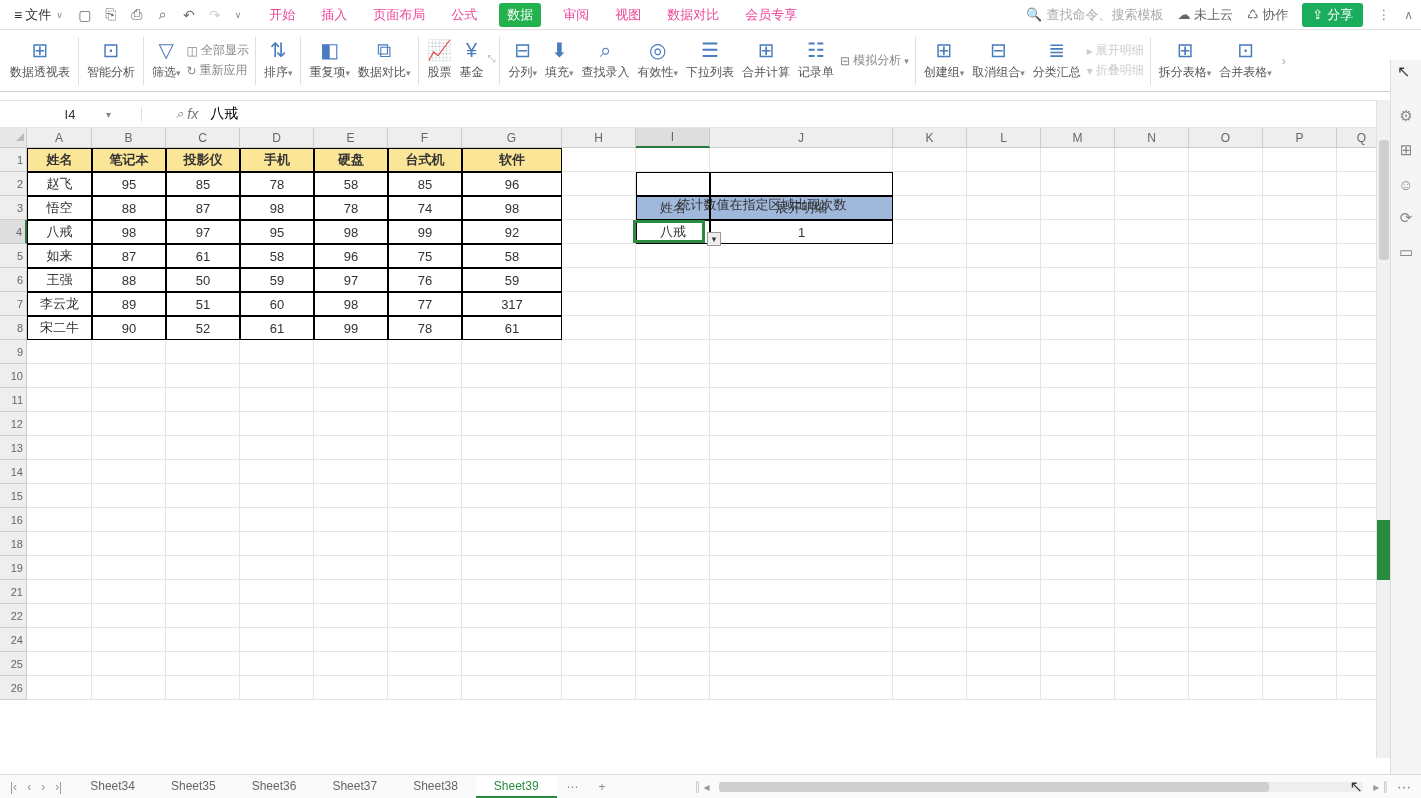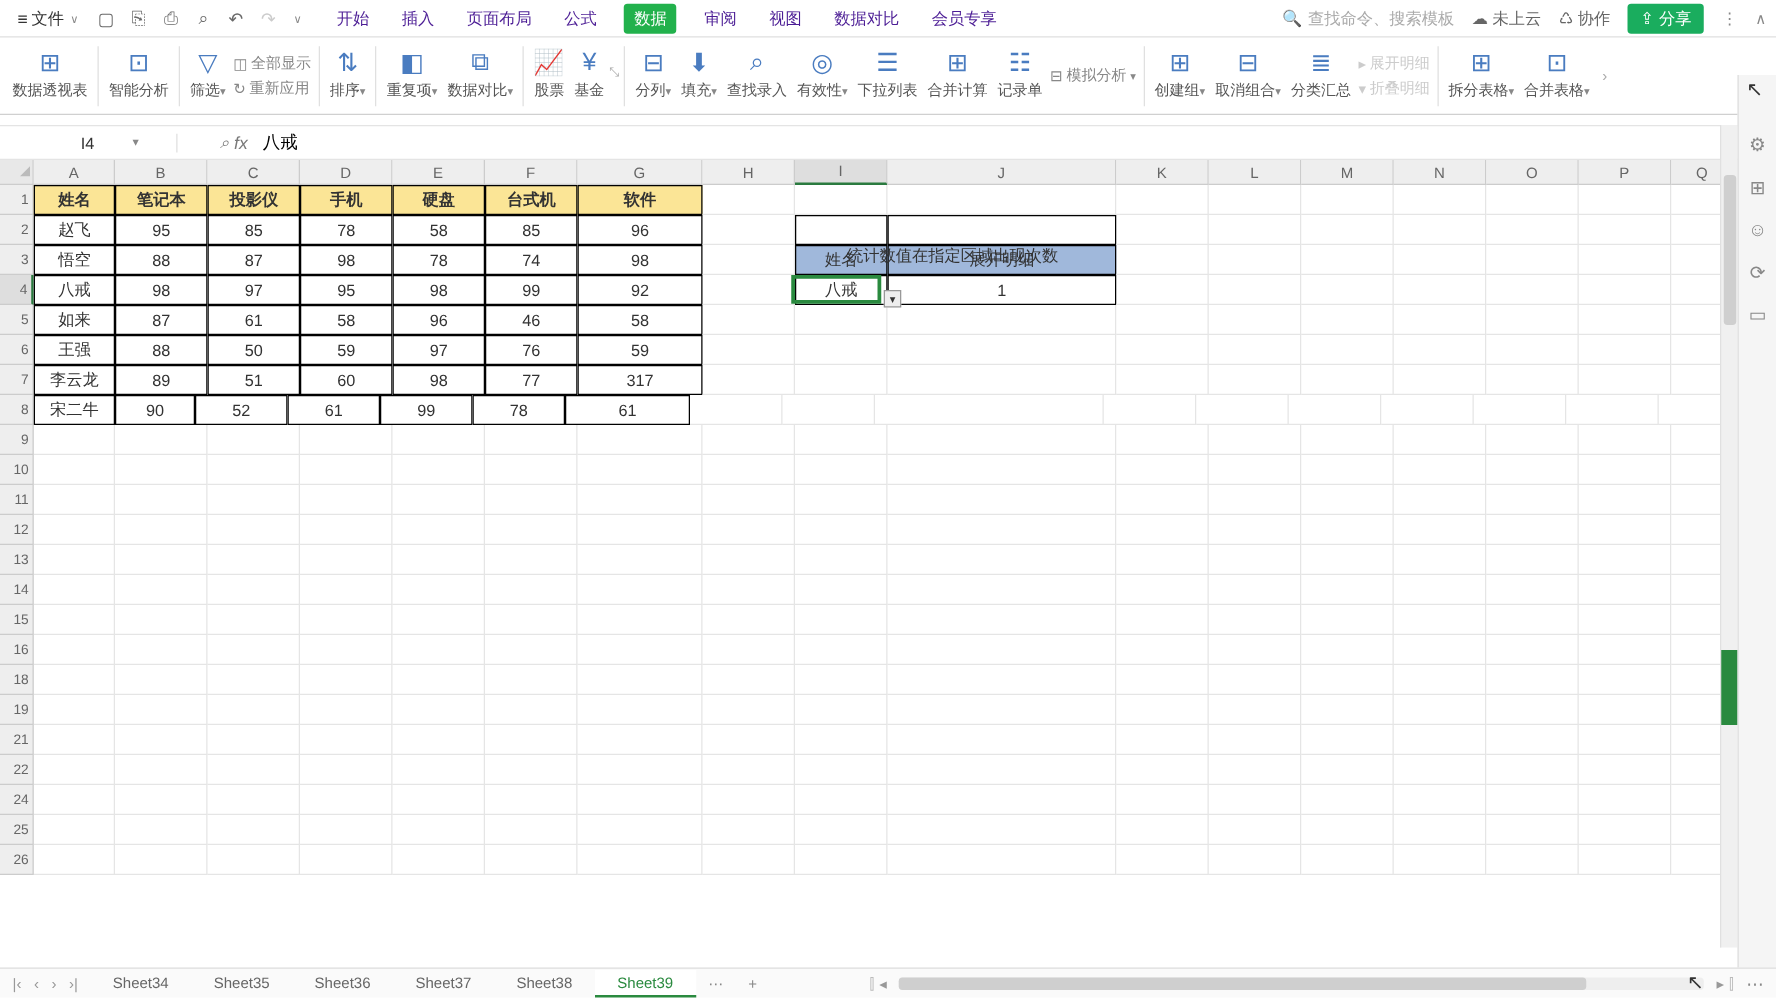--- a/index.html
+++ b/index.html
@@ -6,21 +6,21 @@
 body { background: #fff; width: 1421px; height: 798px; overflow: hidden; font-size: 13px; color: #333; user-select:none; }
 
 
 .menubar { display:flex; align-items:center; height:30px; padding:0 8px; border-bottom:1px solid #e0e0e0; gap:2px; }
 .menu-file { display:flex; align-items:center; gap:3px; padding:3px 6px; }
 .menu-file .ham { font-size:14px; }
 .menu-drop { font-size:9px; color:#888; margin-left:2px; }
 .qat { display:flex; gap:10px; margin-left:6px; align-items:center; }
 .qat-icon { width:16px; height:16px; color:#6a6a6a; font-size:14px; display:flex; align-items:center; justify-content:center; }
 .tabs { display:flex; gap:18px; margin-left:22px; }
-.tabs span { padding:3px 4px; color:#4c1d95; cursor:pointer; }
+.tabs span { padding:3px 4px; color:#ec4899; cursor:pointer; }
 .tabs span.active { background:#22b14c; color:#fff; border-radius:3px; padding:3px 8px; }
 .menubar-right { margin-left:auto; display:flex; align-items:center; gap:14px; color:#666; }
 .search-box { display:flex; align-items:center; gap:4px; color:#aaa; }
 .share-btn { background:#1aad5e; color:#fff; padding:3px 10px; border-radius:3px; display:flex; align-items:center; gap:4px; }
 .chev-up { font-size:12px; color:#888; }
 
 
 .ribbon { display:flex; height:62px; border-bottom:1px solid #d0d0d0; padding:2px 6px; align-items:center; }
 .rbtn { display:flex; flex-direction:column; align-items:center; justify-content:flex-end; padding:2px 4px 4px 4px; gap:2px; font-size:12px; color:#555; }
 .rbtn .ricon { width:24px; height:24px; color:#4a7cc0; display:flex; align-items:center; justify-content:center; font-size:20px; }
@@ -367,21 +367,21 @@
         <div class="cell colP" style="width: 74px;"></div>
         <div class="cell colQ" style="width: 50px;"></div>
       </div>
       <div class="row">
         <div class="rh">5</div>
         <div class="cell colA tb-cell" style="width: 65px;">如来</div>
         <div class="cell colB tb-cell" style="width: 74px;">87</div>
         <div class="cell colC tb-cell" style="width: 74px;">61</div>
         <div class="cell colD tb-cell" style="width: 74px;">58</div>
         <div class="cell colE tb-cell" style="width: 74px;">96</div>
-        <div class="cell colF tb-cell" style="width: 74px;">46</div>
+        <div class="cell colF tb-cell" style="width: 74px;">75</div>
         <div class="cell colG tb-cell" style="width: 100px;">58</div>
         <div class="cell colH" style="width: 74px;"></div>
         <div class="cell colI" style="width: 74px;"></div>
         <div class="cell colJ" style="width: 183px;"></div>
         <div class="cell colK" style="width: 74px;"></div>
         <div class="cell colL" style="width: 74px;"></div>
         <div class="cell colM" style="width: 74px;"></div>
         <div class="cell colN" style="width: 74px;"></div>
         <div class="cell colO" style="width: 74px;"></div>
         <div class="cell colP" style="width: 74px;"></div>
@@ -423,21 +423,21 @@
         <div class="cell colL" style="width: 74px;"></div>
         <div class="cell colM" style="width: 74px;"></div>
         <div class="cell colN" style="width: 74px;"></div>
         <div class="cell colO" style="width: 74px;"></div>
         <div class="cell colP" style="width: 74px;"></div>
         <div class="cell colQ" style="width: 50px;"></div>
       </div>
       <div class="row">
         <div class="rh">8</div>
         <div class="cell colA tb-cell" style="width: 65px;">宋二牛</div>
-        <div class="cell colB tb-cell" style="width: 64px;">90</div>
+        <div class="cell colB tb-cell" style="width: 74px;">90</div>
         <div class="cell colC tb-cell" style="width: 74px;">52</div>
         <div class="cell colD tb-cell" style="width: 74px;">61</div>
         <div class="cell colE tb-cell" style="width: 74px;">99</div>
         <div class="cell colF tb-cell" style="width: 74px;">78</div>
         <div class="cell colG tb-cell" style="width: 100px;">61</div>
         <div class="cell colH" style="width: 74px;"></div>
         <div class="cell colI" style="width: 74px;"></div>
         <div class="cell colJ" style="width: 183px;"></div>
         <div class="cell colK" style="width: 74px;"></div>
         <div class="cell colL" style="width: 74px;"></div>

